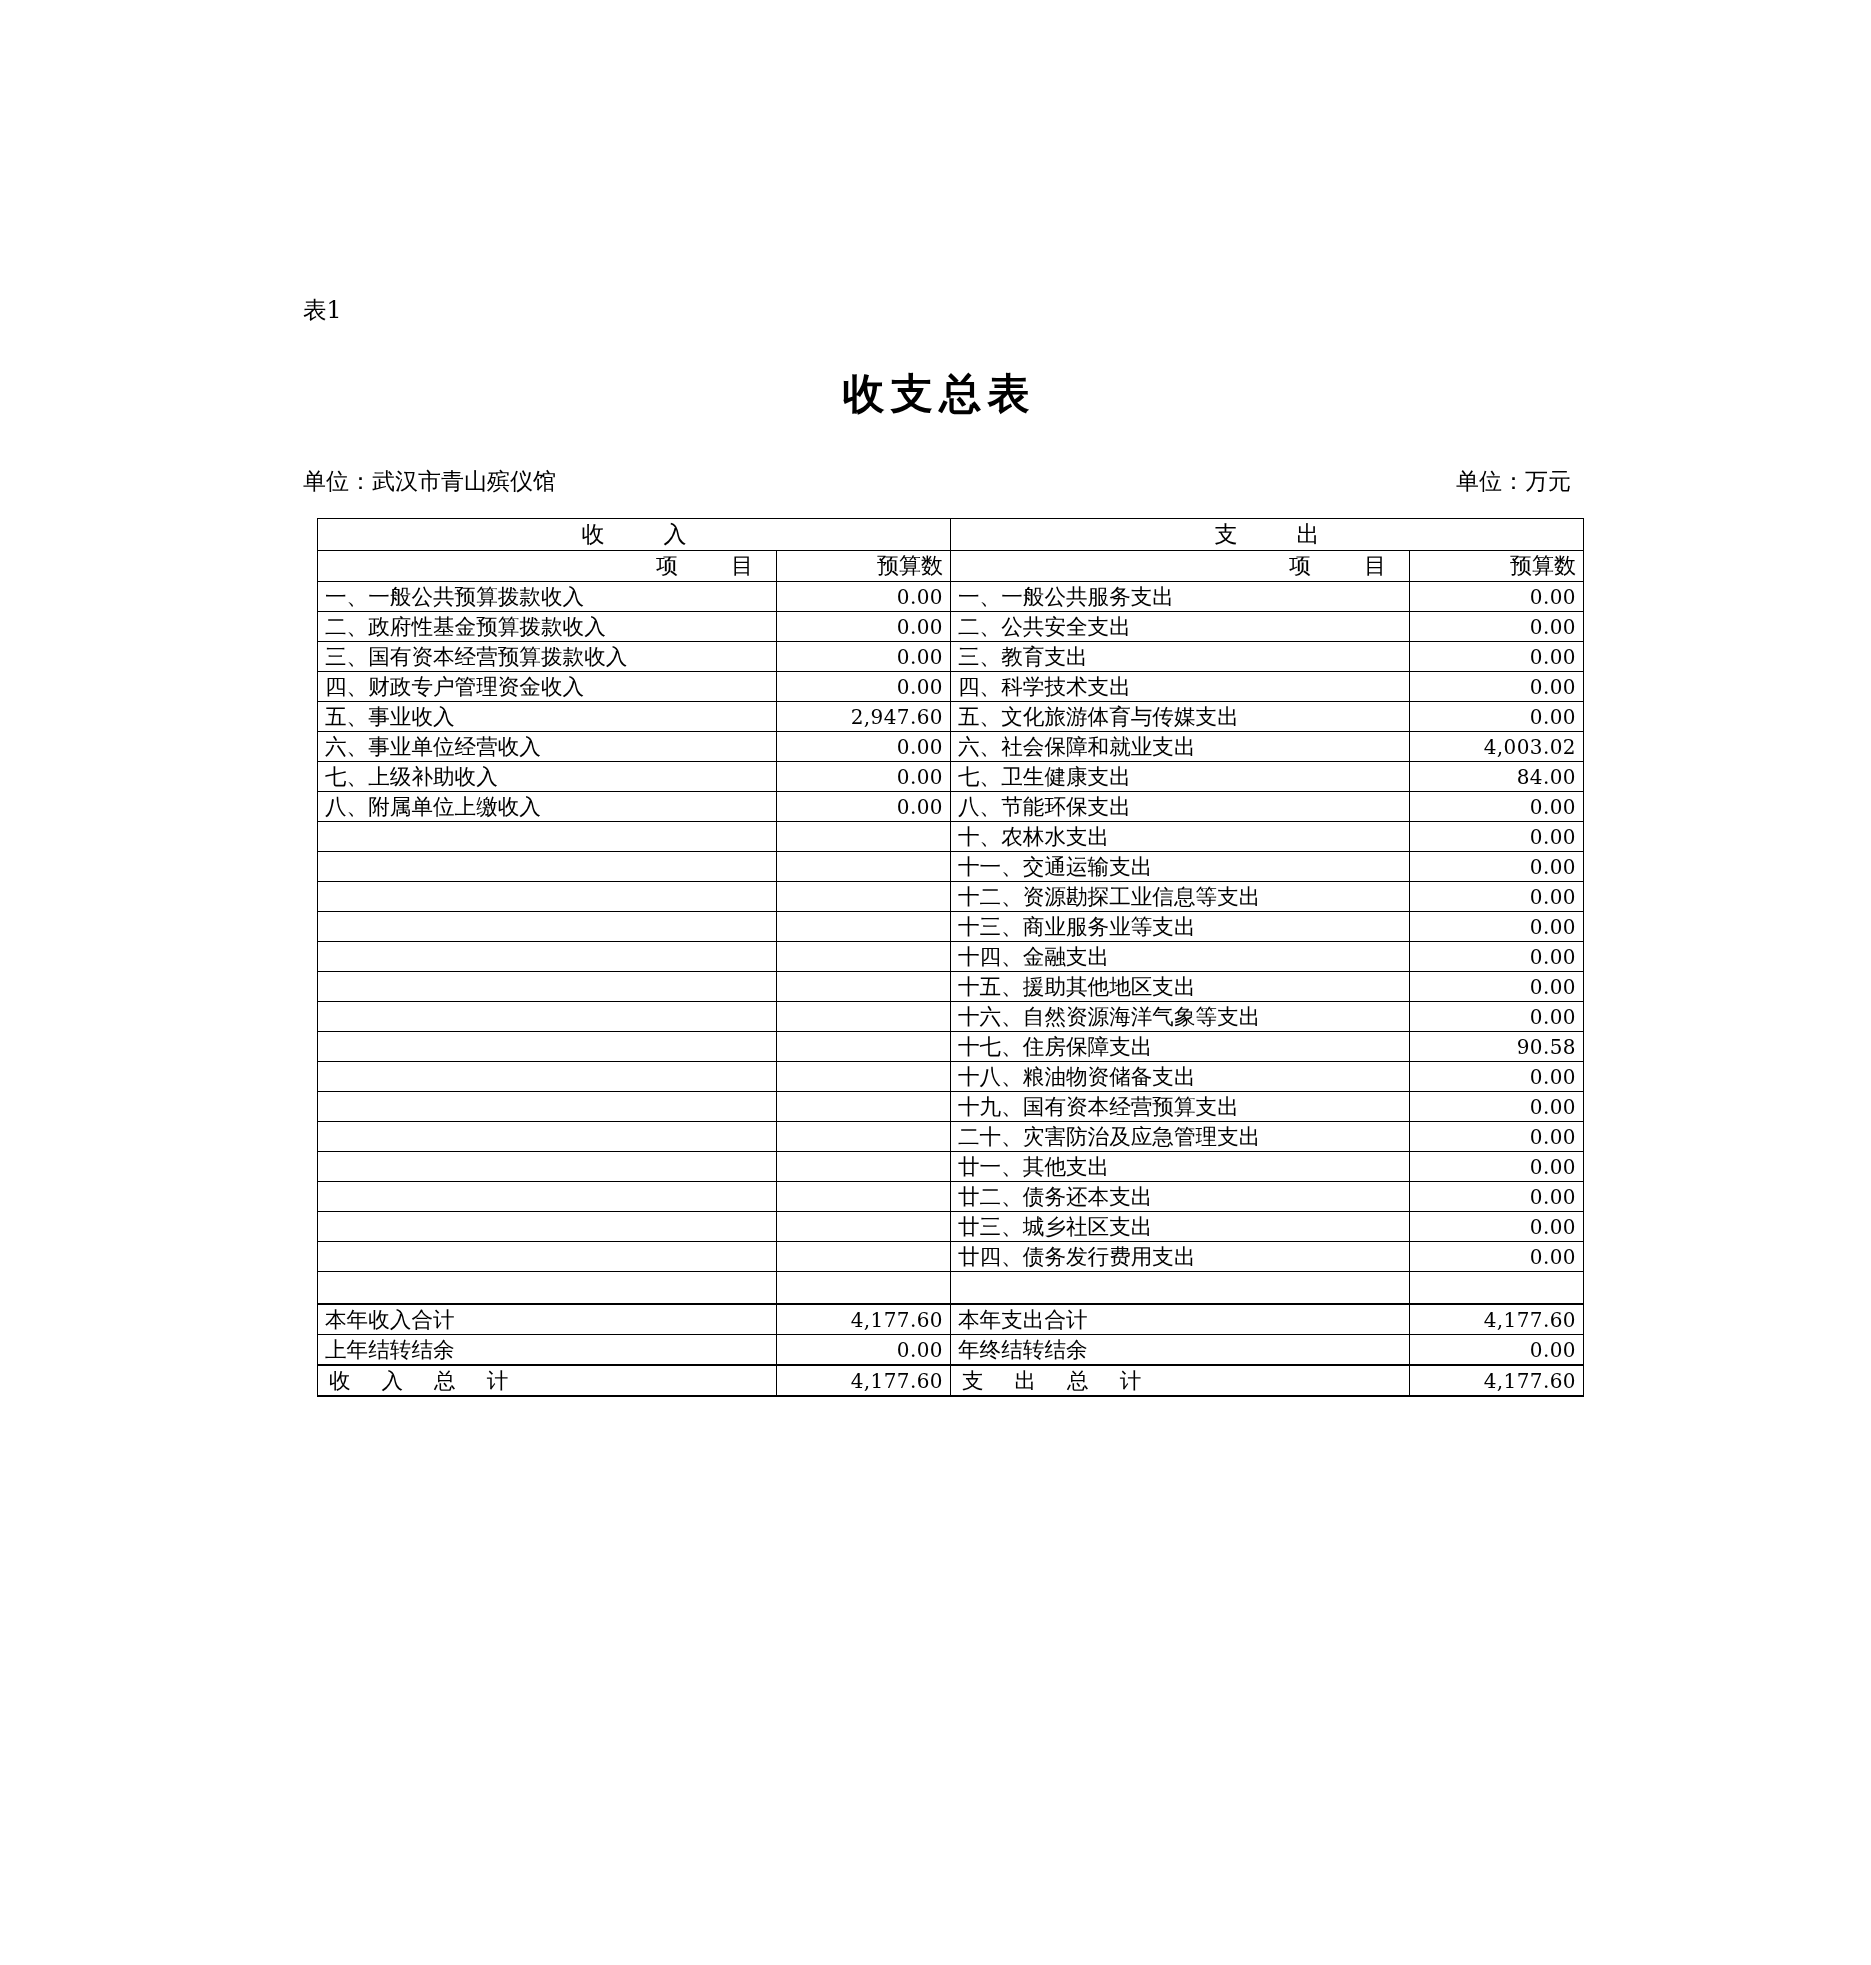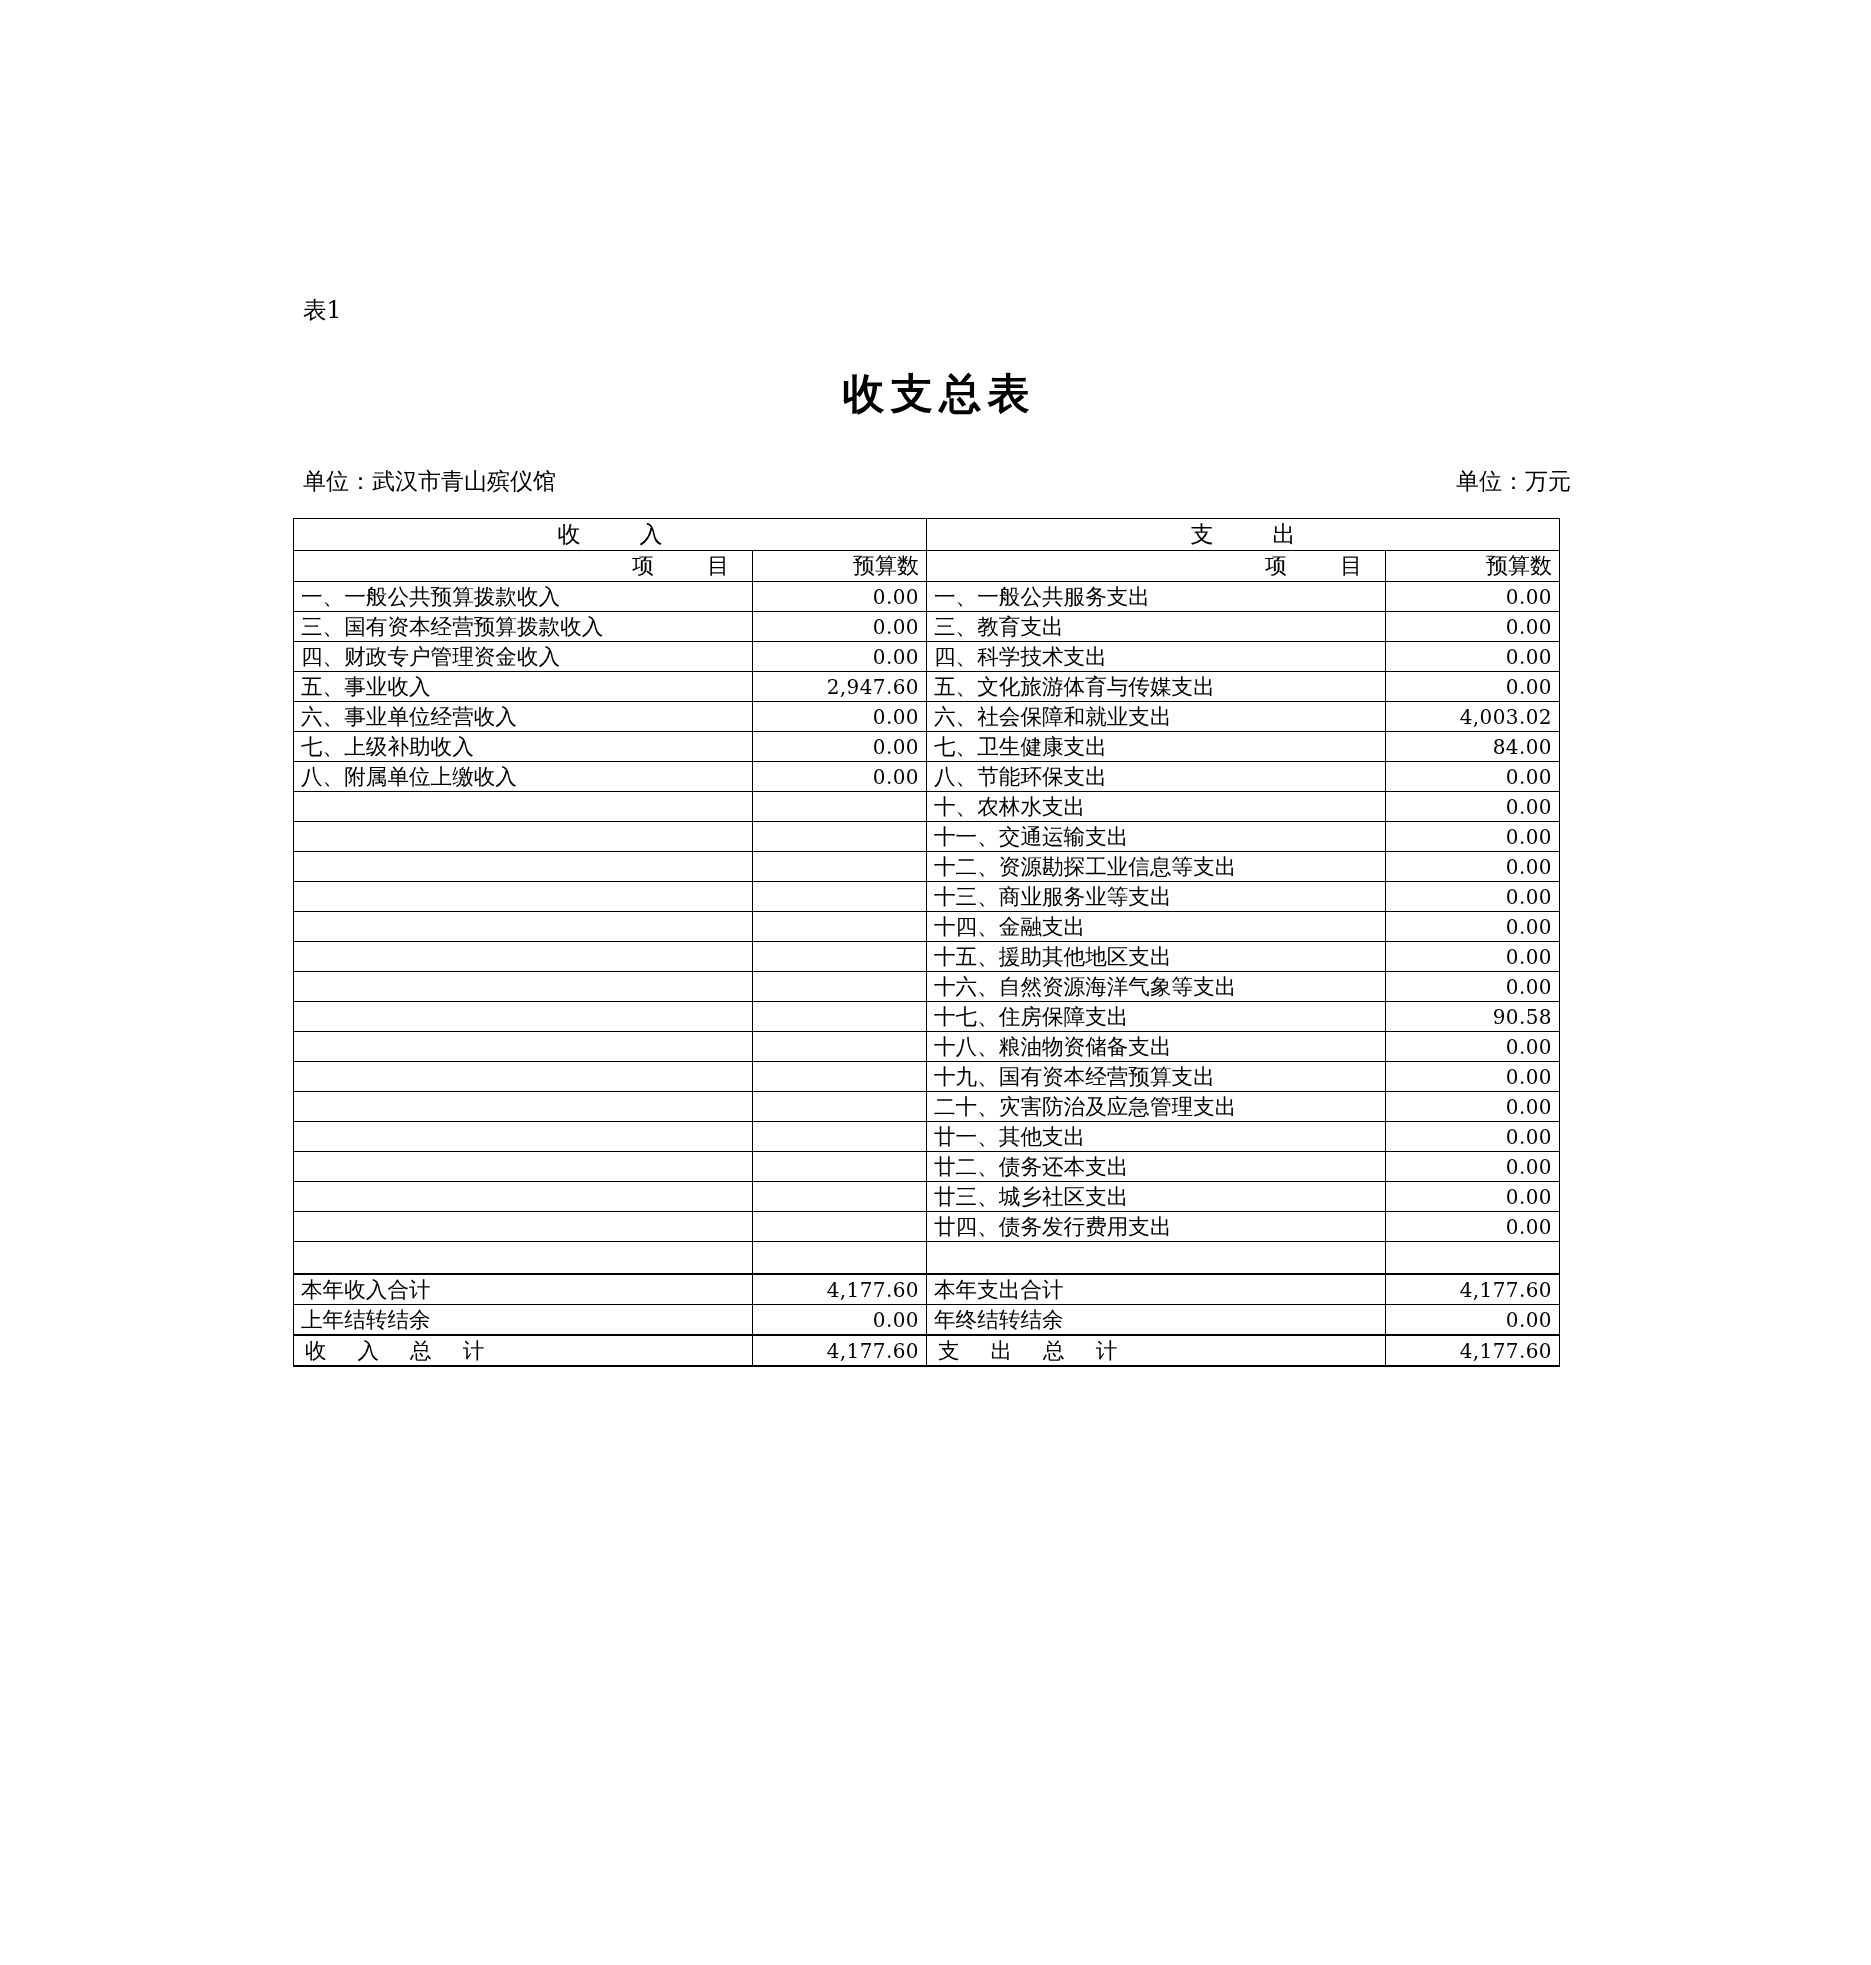--- a/index.html
+++ b/index.html
@@ -49,21 +49,21 @@
     display: flex;
     justify-content: space-between;
     font-size: 23px;
     line-height: 1;
     gap: 47px;
   }
   .unit-left, .unit-right { white-space: nowrap; }
 
   table.budget {
     position: absolute;
-    left: 293px;
+    left: 317px;
     top: 518px;
     width: 1266px;
     border-collapse: collapse;
     table-layout: fixed;
     font-size: 21.6px;
     padding-left: 32px;
   }
   table.budget td {
     border: 0.8px solid #000;
     padding: 0 7px;
@@ -148,20 +148,26 @@
           <td class="hdr-item"><span>项　目</span></td>
           <td>预算数</td>
         </tr>
         <tr>
           <td class="item">一、一般公共预算拨款收入</td>
           <td class="num">0.00</td>
           <td class="item">一、一般公共服务支出</td>
           <td class="num">0.00</td>
         </tr>
         <tr>
+          <td class="item">二、政府性基金预算拨款收入</td>
+          <td class="num">0.00</td>
+          <td class="item">二、公共安全支出</td>
+          <td class="num">0.00</td>
+        </tr>
+        <tr>
           <td class="item">三、国有资本经营预算拨款收入</td>
           <td class="num">0.00</td>
           <td class="item">三、教育支出</td>
           <td class="num">0.00</td>
         </tr>
         <tr>
           <td class="item">四、财政专户管理资金收入</td>
           <td class="num">0.00</td>
           <td class="item">四、科学技术支出</td>
           <td class="num">0.00</td>

